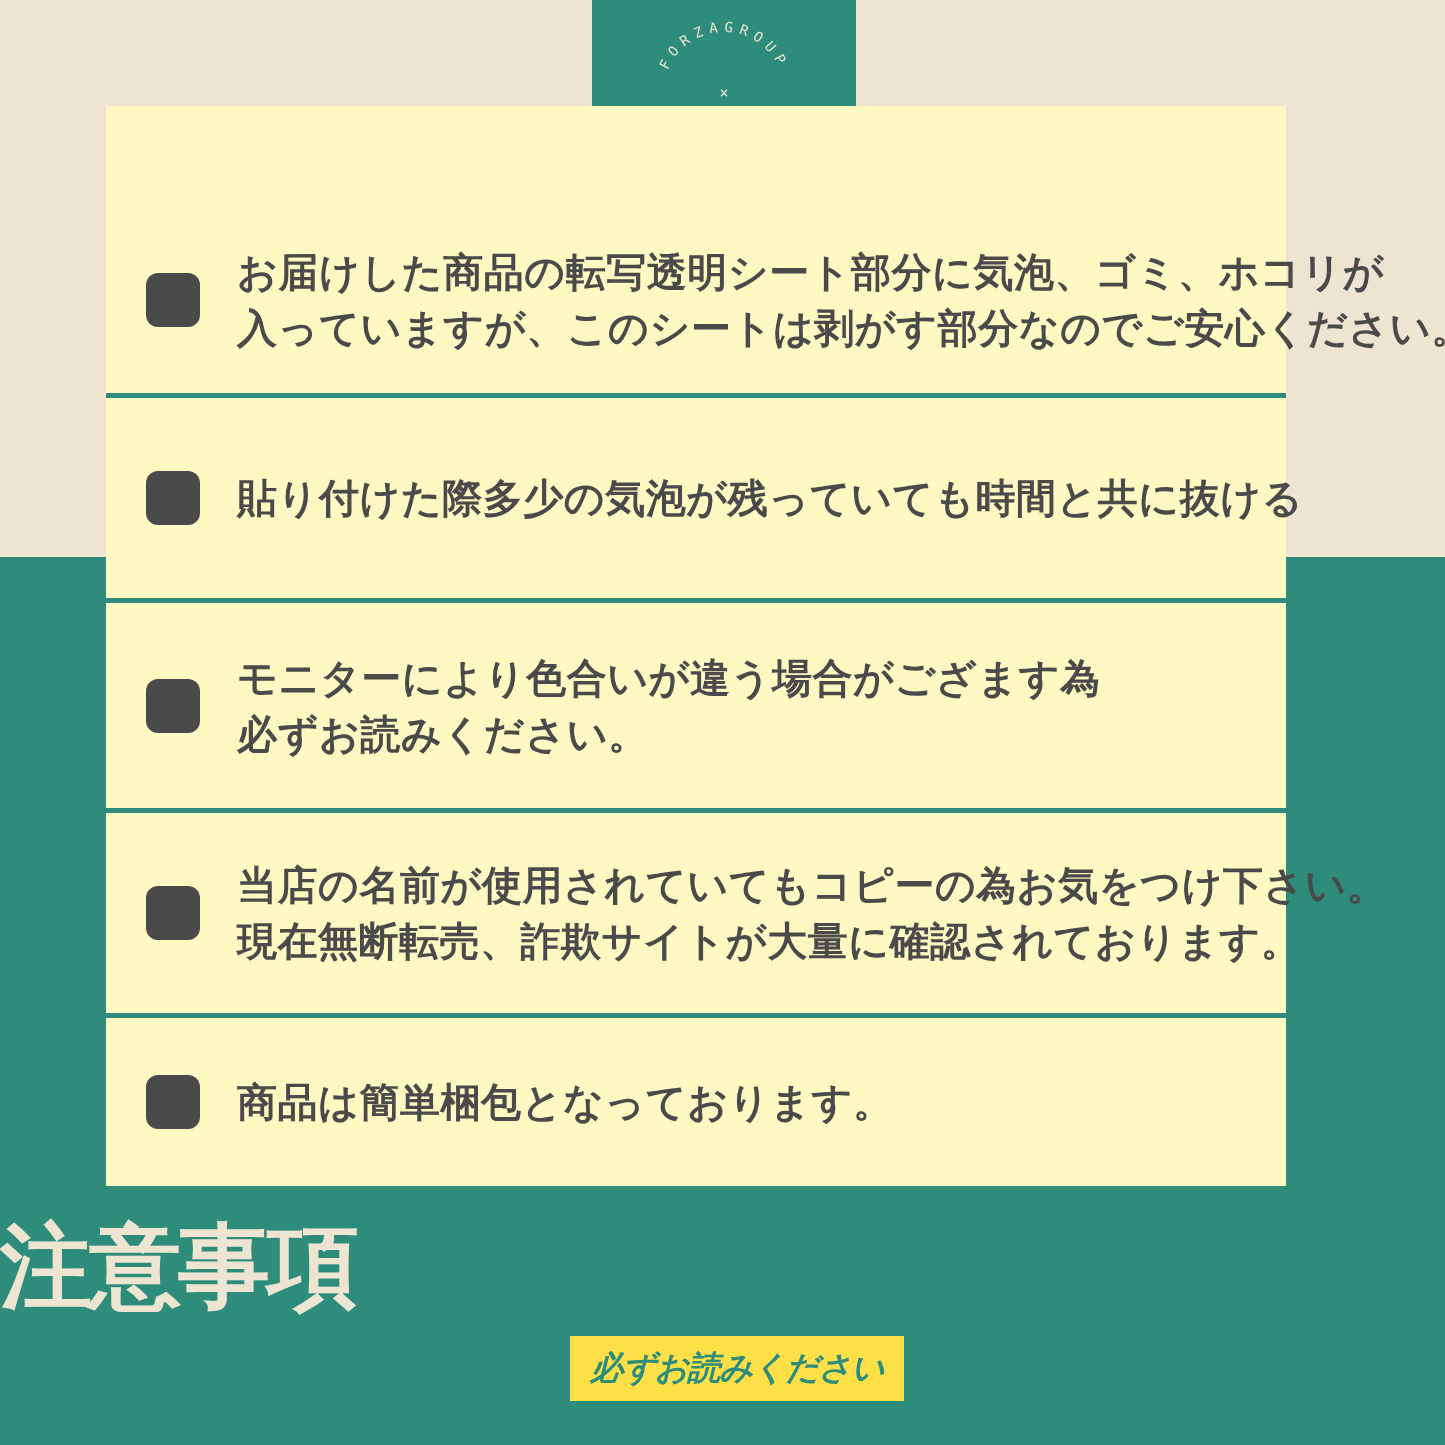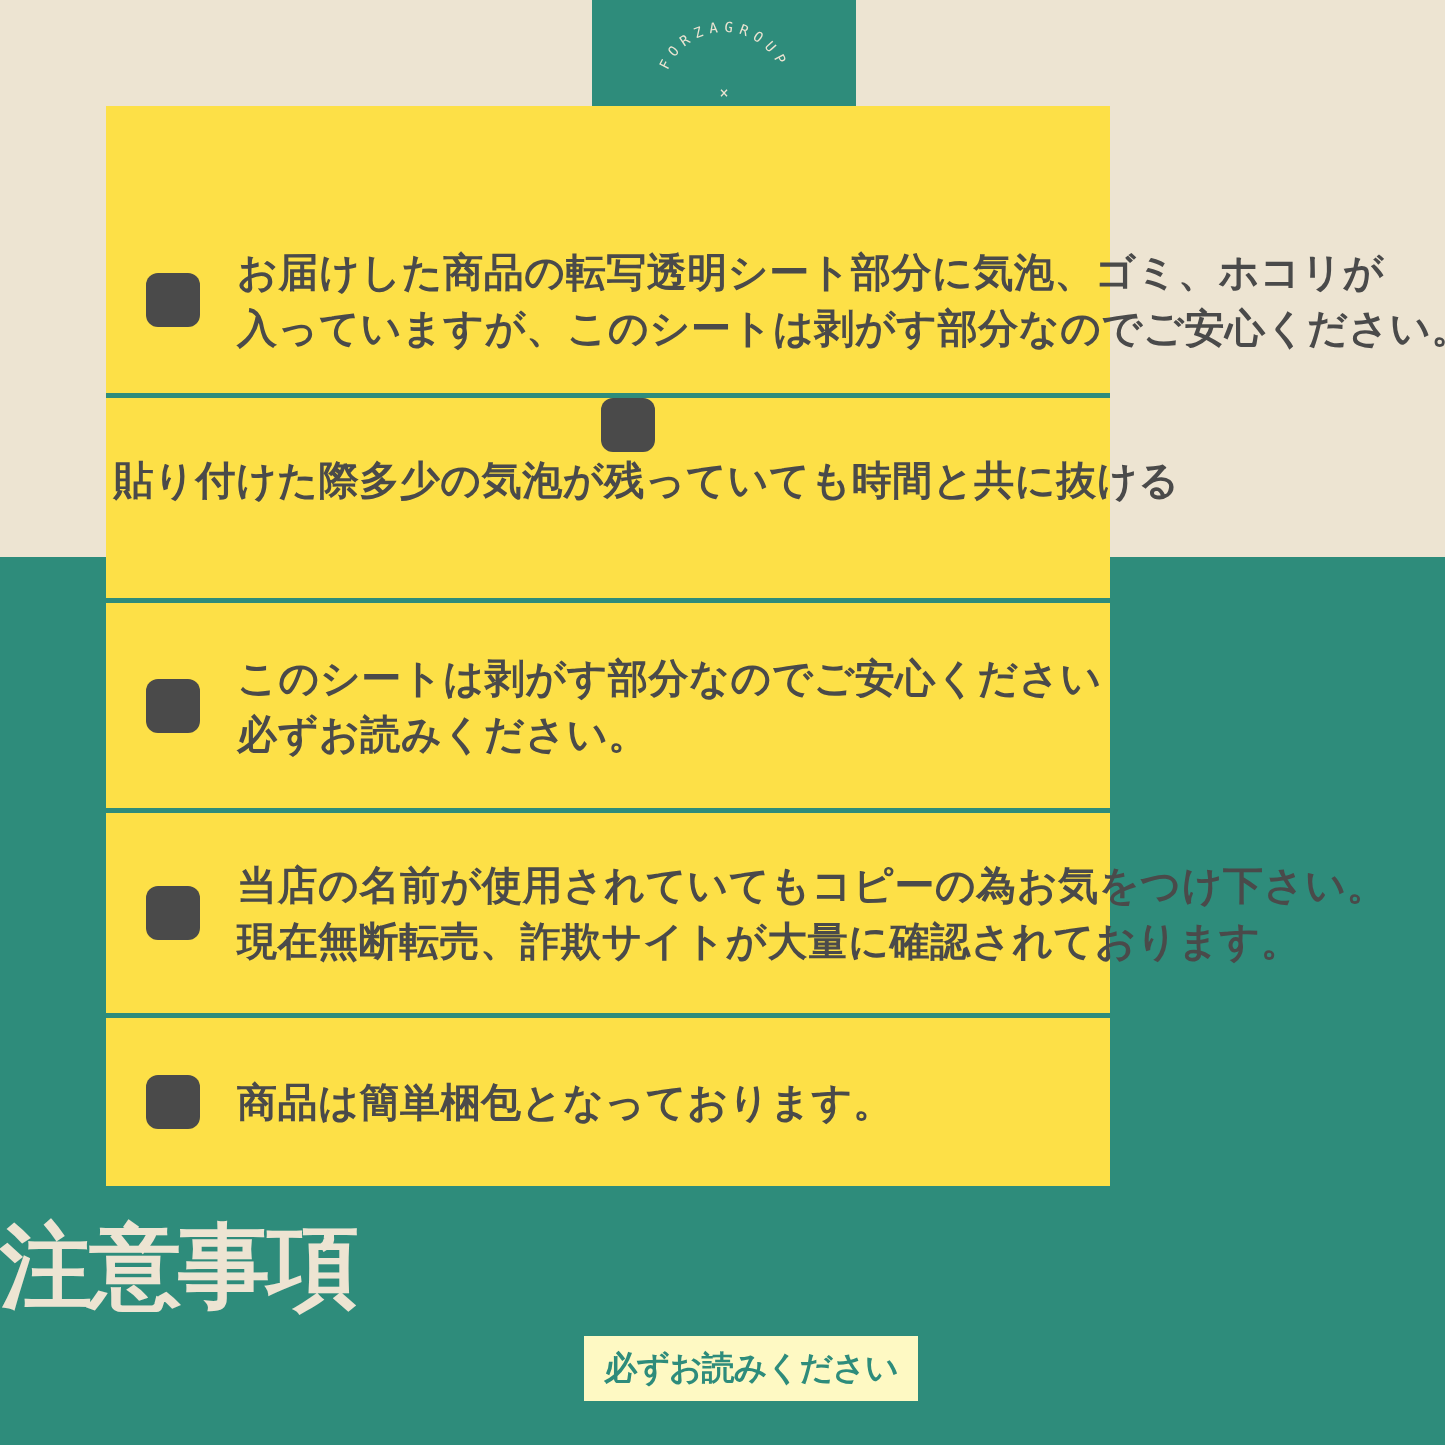--- a/index.html
+++ b/index.html
@@ -19,54 +19,55 @@
     background:#2E8C7B;border-radius:0 0 45px 45px;
   }
   .badge svg{display:block;}
   .logo-arc{
     font-family:"DejaVu Sans Mono","Liberation Mono",monospace;
     fill:#EDE4D2;
   }
 
   
   .panel{
-    position:absolute;left:106px;top:106px;width:1004px;height:1080px;
-    background:#fde047;display:flex;flex-direction:column;
+    position:absolute;left:106px;top:106px;width:1180px;height:1080px;
+    background:#fef9c3;display:flex;flex-direction:column;
   }
   .divider{flex:none;height:5px;background:#2E8C7B;}
   .section{
     flex:none;display:flex;align-items:center;
     padding-left:40px;box-sizing:border-box;
   }
   .s1{height:287px;padding-top:100px;}
-  .s2{height:200px;flex-direction:column;}
+  .s2{height:200px;}
   .s3{height:205px;}
   .s4{height:200px;}
   .s5{height:168px;}
   .checkbox{
     flex:none;width:54px;height:54px;border-radius:12px;background:#4A4A4A;
   }
   .notice-text{
     margin-left:37px;
     font-size:40px;font-weight:bold;color:#4A4A4A;line-height:56px;
     letter-spacing:0.5px;white-space:nowrap;
   }
 
   
   .main-title{
     position:absolute;left:0;top:1216px;width:1327px;
     font-size:92px;line-height:100px;font-weight:900;
     color:#EDE4D2;letter-spacing:-3px;
   }
   .read-box{
-    position:absolute;left:584px;top:1336px;width:334px;height:65px;
-    background:#fef9c3;
+    position:absolute;left:570px;top:1336px;width:334px;height:65px;
+    background:#fde047;
     display:flex;align-items:center;justify-content:center;
     font-size:33px;font-weight:bold;color:#2E8C7B;letter-spacing:-1px;
     white-space:nowrap;
+    font-style:italic;
   }
 </style>
 </head>
 <body>
 
 <div class="canvas">
 
   <div class="bg-top"></div>
   <div class="bg-bottom"></div>
 
@@ -102,21 +103,21 @@
       <div class="notice-text">
         <div>貼り付けた際多少の気泡が残っていても時間と共に抜ける</div>
       </div>
     </div>
 
     <div class="divider"></div>
 
     <div class="section s3">
       <div class="checkbox"></div>
       <div class="notice-text">
-        <div>このシートは剥がす部分なのでご安心ください</div>
+        <div>モニターにより色合いが違う場合がござます為</div>
         <div>必ずお読みください。</div>
       </div>
     </div>
 
     <div class="divider"></div>
 
     <div class="section s4">
       <div class="checkbox"></div>
       <div class="notice-text">
         <div>当店の名前が使用されていてもコピーの為お気をつけ下さい。</div>

